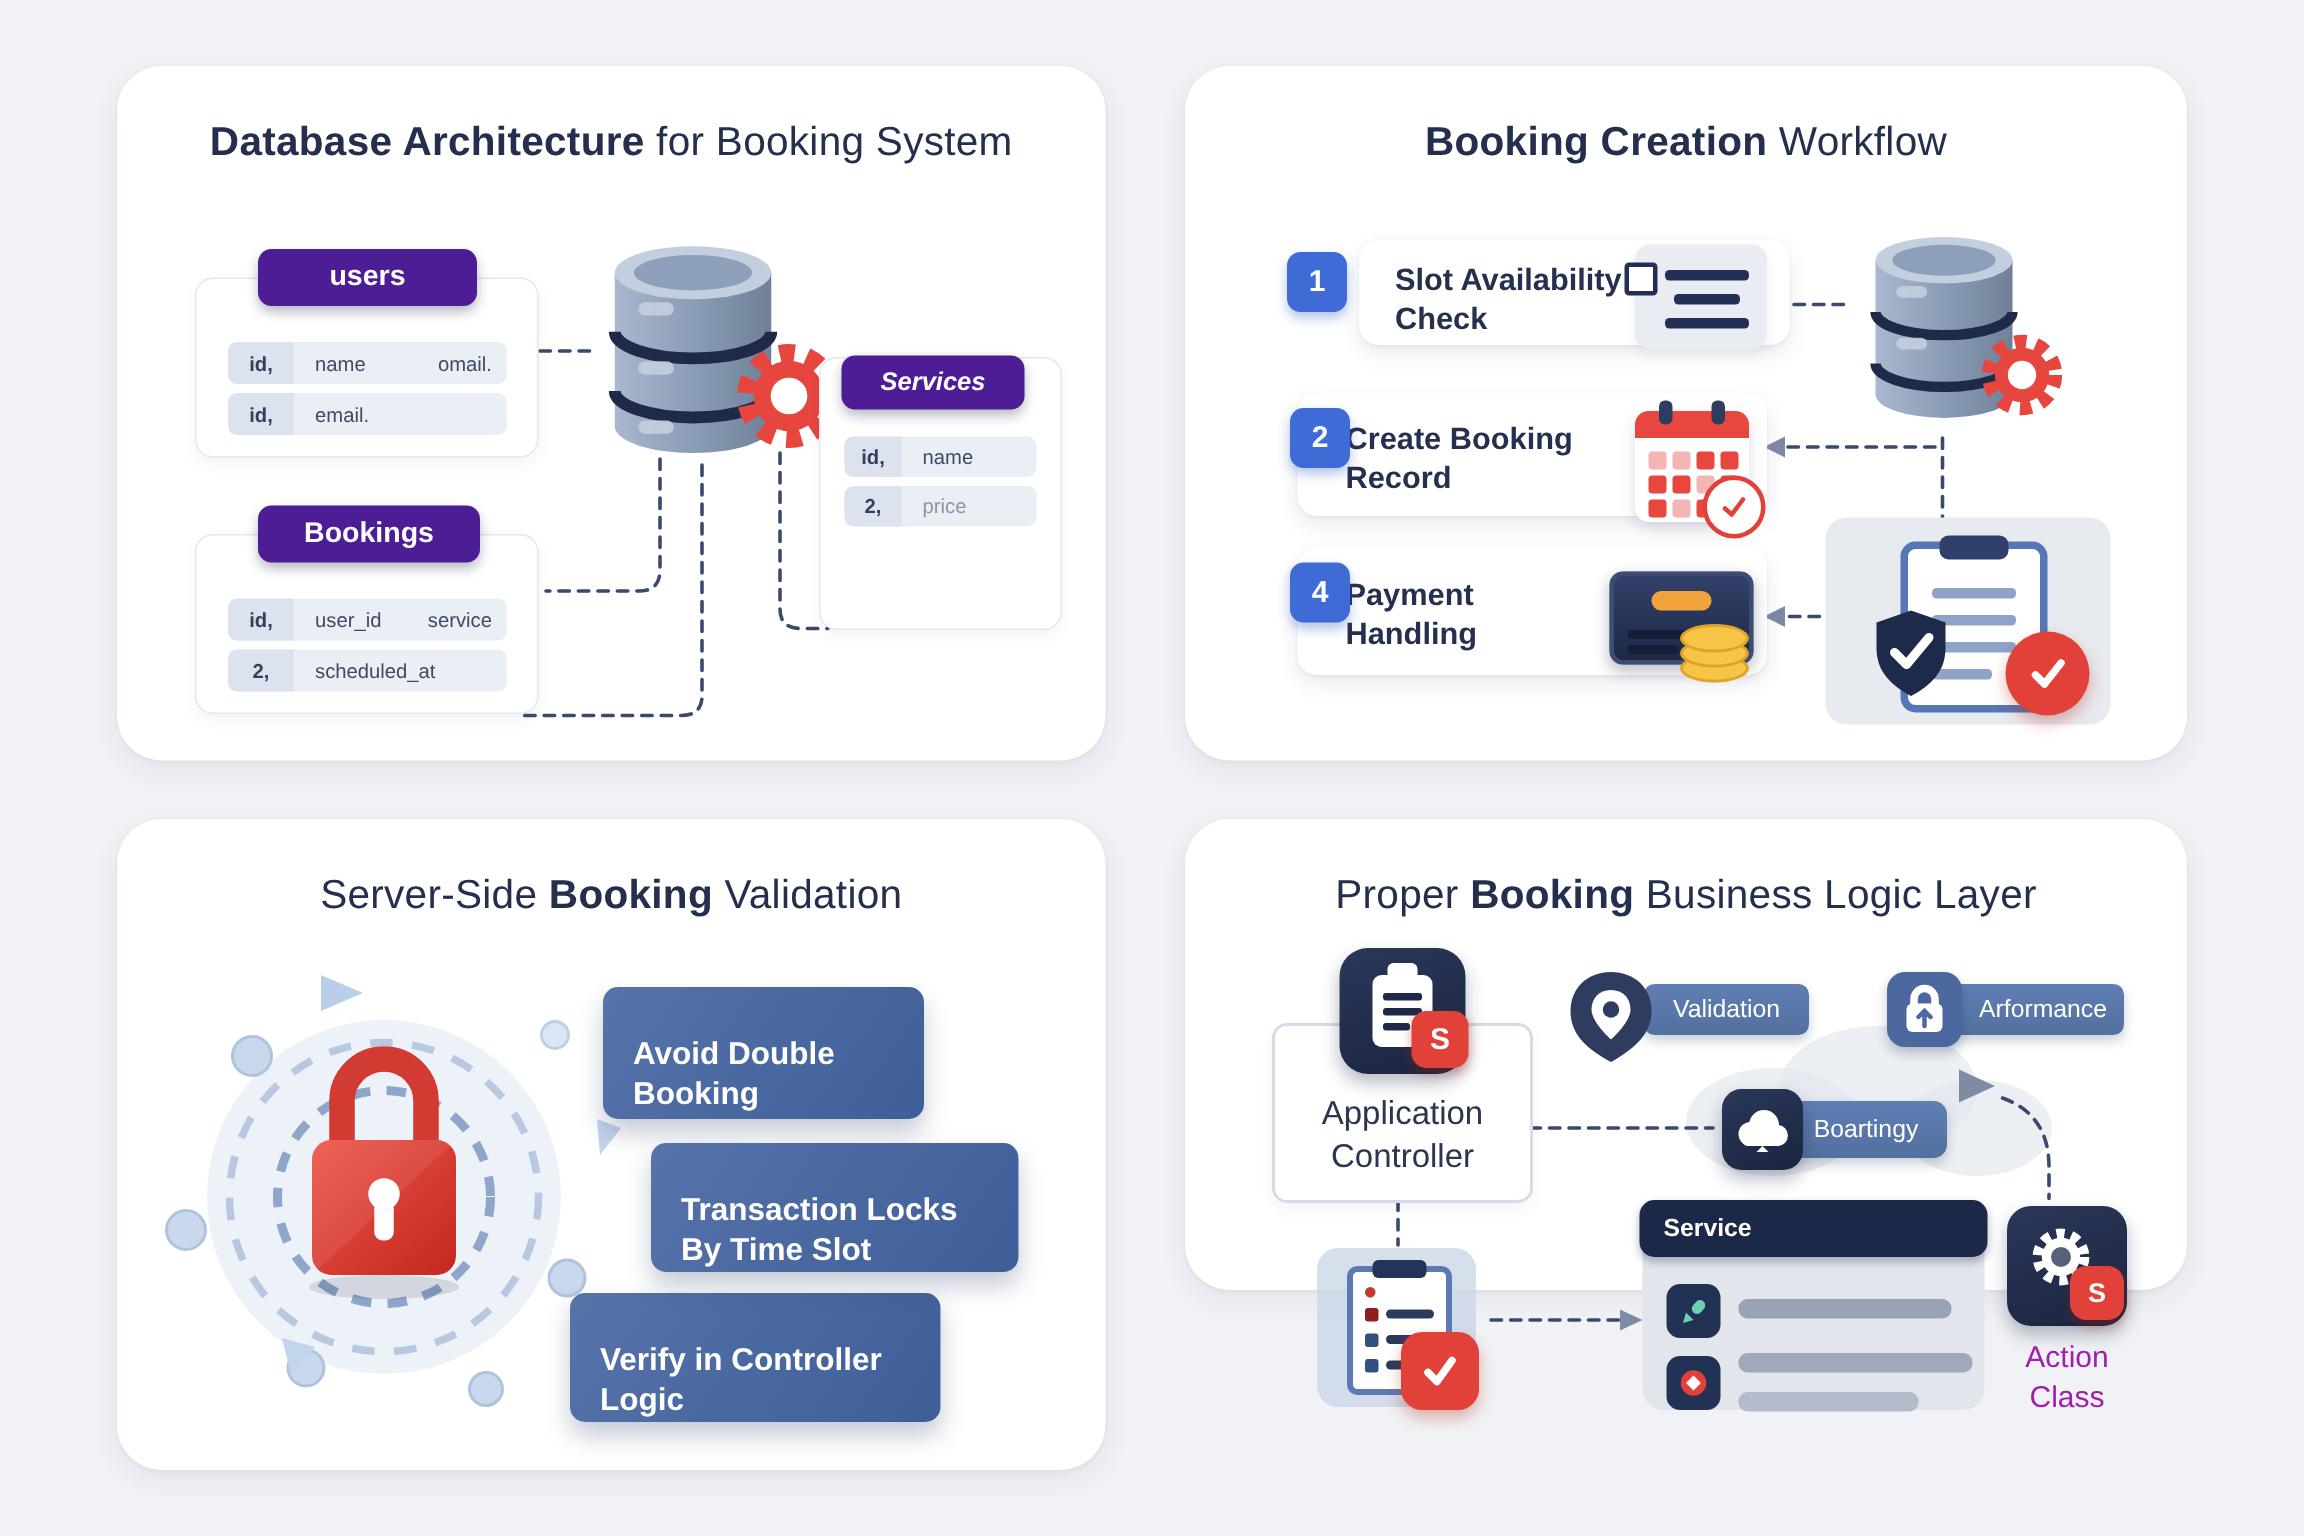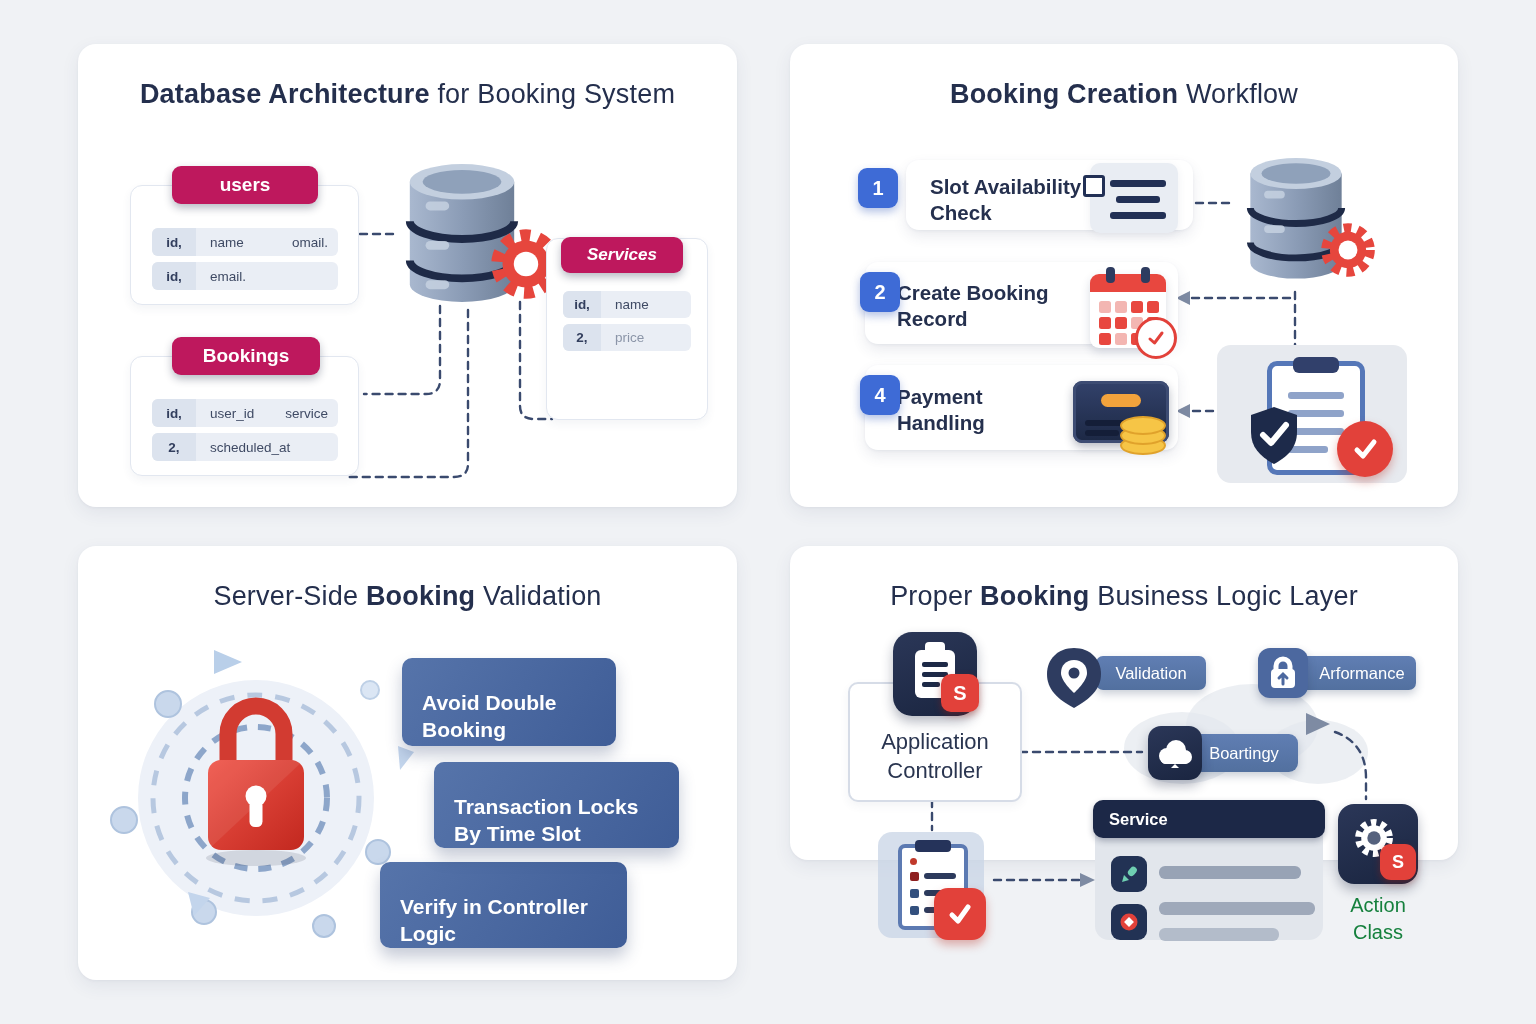--- a/index.html
+++ b/index.html
@@ -1,31 +1,31 @@
 <!DOCTYPE html>
 <html><head>
 <meta charset="utf-8">
 <style>
   html,body{margin:0;padding:0;}
   body{width:1536px;height:1024px;position:relative;overflow:hidden;
        background:#f0f2f5;font-family:"Liberation Sans",sans-serif;color:#27324e;}
-  .panel{position:absolute;background:#ffffff;border-radius:18px;
+  .panel{position:absolute;background:#ffffff;border-radius:30px;
          box-shadow:0 6px 18px rgba(45,62,99,.08),0 1px 3px rgba(45,62,99,.05);}
   .p-title{position:absolute;top:32px;left:0;right:0;text-align:center;
            font-size:27px;line-height:1.35;color:#242f4d;letter-spacing:.2px;font-weight:400;}
   .p-title b{font-weight:bold;}
   .abs{position:absolute;}
   svg{display:block;}
   .dash{stroke:#3a4a6e;stroke-width:2.4;fill:none;stroke-dasharray:7 6;stroke-linecap:round;}
   .arrowhead{fill:#7e8ba3;}
 
   
   .tcard{position:absolute;background:#fff;border:1.5px solid #e2e7f0;border-radius:12px;
          box-shadow:0 4px 10px rgba(45,62,99,.06);}
-  .tpill{position:absolute;background:#be185d;color:#fff;font-weight:bold;font-size:19px;
+  .tpill{position:absolute;background:#4c1d95;color:#fff;font-weight:bold;font-size:19px;
          border-radius:9px;display:flex;align-items:center;justify-content:center;
          box-shadow:0 4px 8px rgba(20,30,60,.3);text-align:right;}
   .trow{position:absolute;background:#eaeef5;border-radius:6px;display:flex;align-items:center;
         font-size:13.5px;color:#3f4a64;}
   .tid{background:#dce3ee;border-radius:6px 0 0 6px;width:44px;height:100%;
        display:flex;align-items:center;justify-content:center;font-weight:bold;color:#333f5e;}
   .tcell{margin-left:14px;white-space:nowrap;}
   .tcell.right{margin-left:auto;margin-right:10px;}
   .muted{color:#8b95a8;}
 
@@ -81,21 +81,21 @@
             font-size:16.5px;display:flex;align-items:center;justify-content:center;
             box-shadow:0 4px 8px rgba(45,62,99,.25);}
   .svcbox{position:absolute;}
   .svchead{position:absolute;left:0;top:0;right:0;height:38px;background:#1c2847;border-radius:10px;
            color:#fff;font-weight:bold;font-size:16.5px;display:flex;align-items:center;padding-left:16px;
            box-sizing:border-box;box-shadow:0 3px 6px rgba(20,30,60,.3);}
   .svcbody{position:absolute;left:2px;top:30px;right:2px;bottom:0;background:#e2e6ec;border-radius:0 0 14px 14px;}
   .svctile{position:absolute;width:36px;height:36px;background:#223254;border-radius:9px;
            display:flex;align-items:center;justify-content:center;}
   .svcbar{position:absolute;height:13px;background:#9fa9ba;border-radius:6px;}
-  .actlbl{position:absolute;text-align:center;font-size:20px;color:#15803d;line-height:1.35;}
+  .actlbl{position:absolute;text-align:center;font-size:20px;color:#a21caf;line-height:1.35;}
   .cliptile{position:absolute;background:rgba(200,212,230,.75);border-radius:14px;}
 </style>
 </head>
 <body>
 
 <svg width="0" height="0" style="position:absolute">
   <defs>
     <linearGradient id="dbGrad" x1="0" y1="0" x2="1" y2="0">
       <stop offset="0" stop-color="#a9b8cf"></stop>
         <stop offset=".5" stop-color="#8b9cb6"></stop>

